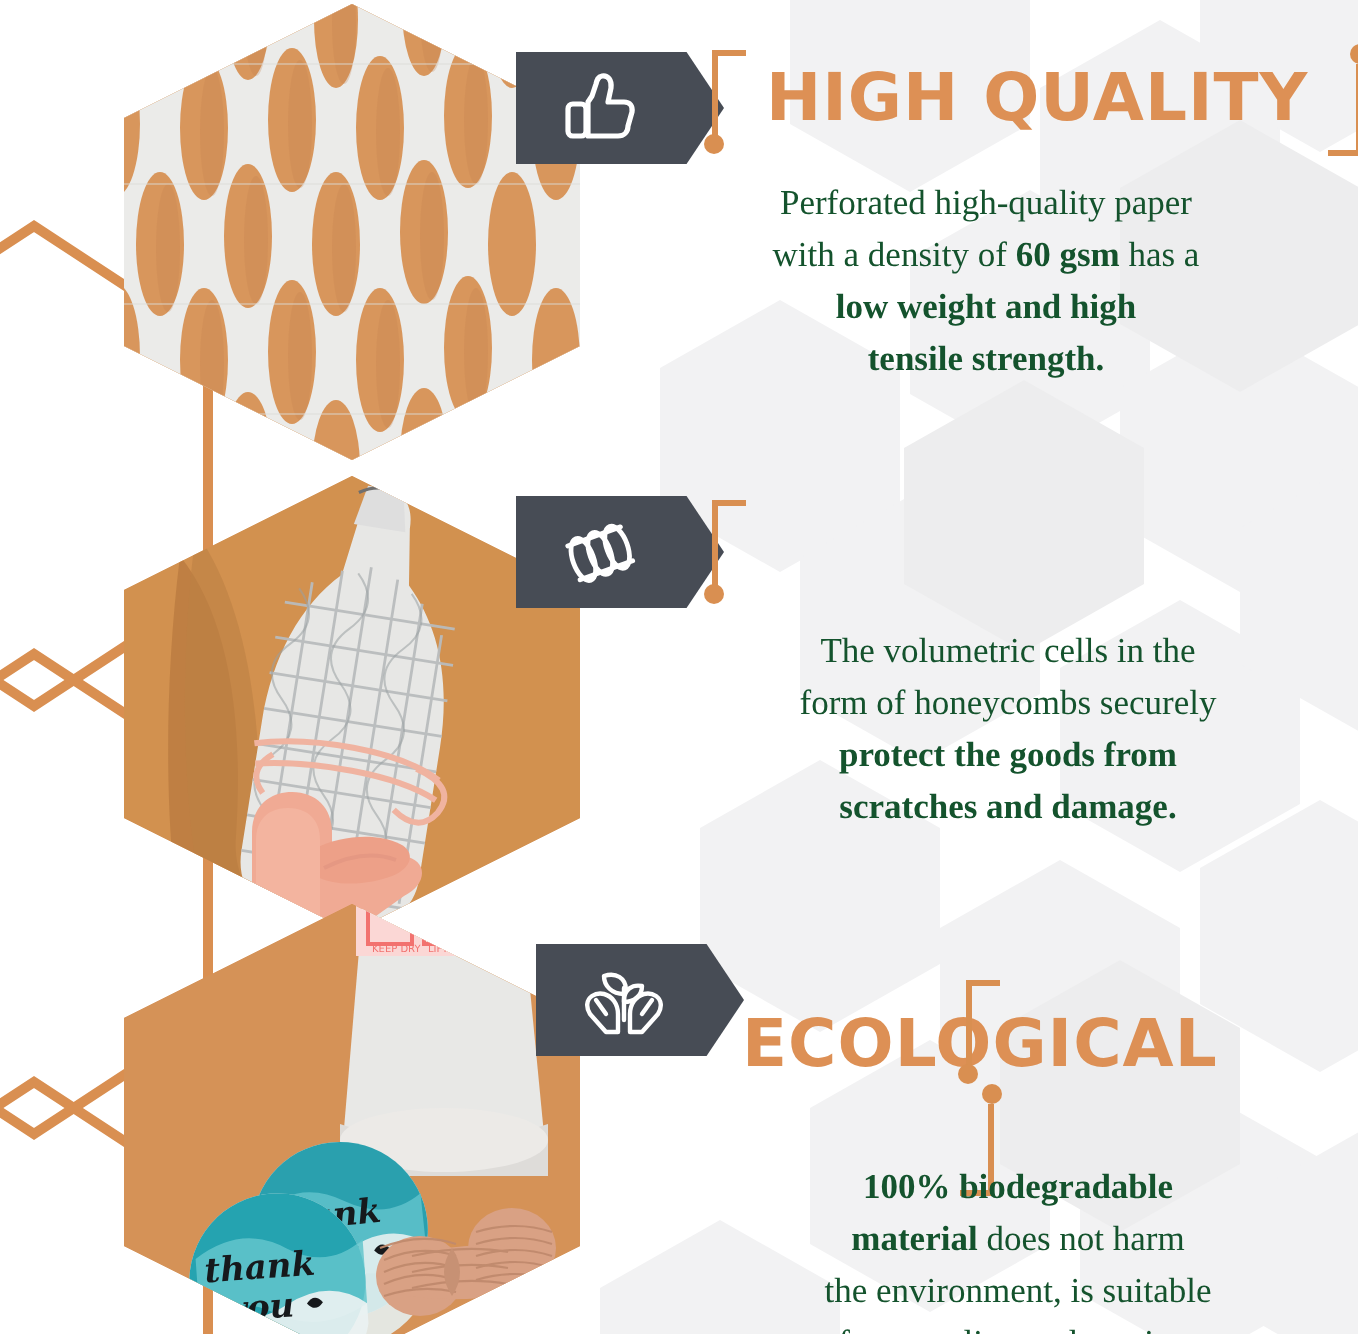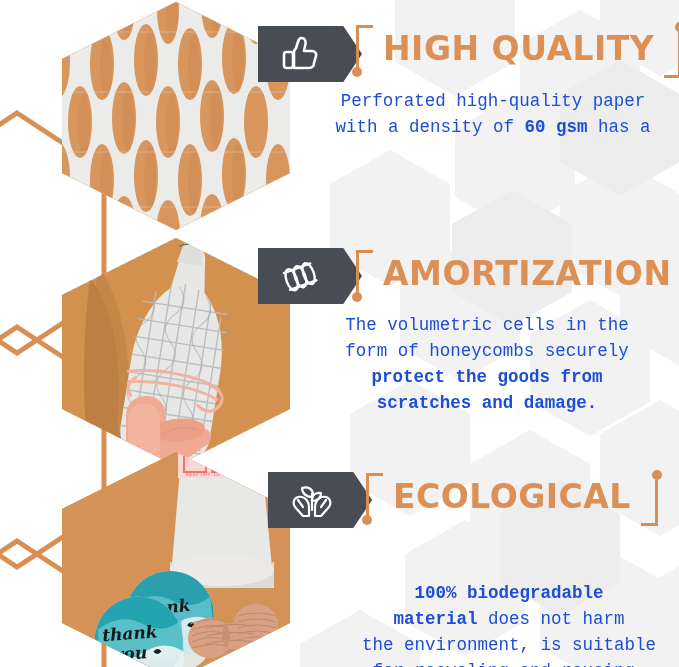--- a/index.html
+++ b/index.html
@@ -59,25 +59,25 @@
     font-weight:bold;
     font-size:33px;
     letter-spacing:.5px;
     white-space:nowrap;
     padding:0 9px;
     line-height:1;
     font-family:"DejaVu Sans","Liberation Sans",sans-serif;
   }
   .body-text{
     position:absolute;
-    color:#1d4ed8;
+    color:#14532d;
     font-size:17.5px;
     line-height:26px;
     text-align:center;
-    font-family:Liberation Mono, monospace;
+    font-family:Liberation Serif, serif;
   }
   .body-text b{font-weight:bold;}
 
   
   .outline-hex{position:absolute;z-index:1;}
 </style>
 </head>
 <body>
 
 <div class="stage">
@@ -344,20 +344,21 @@
         <span class="heading">HIGH QUALITY</span>
         <span class="brk right">
           <i class="dot"></i>
             <i class="v"></i>
             <i class="h"></i>
         </span>
       </div>
 
       <div class="body-text" style="left:320px;top:88px;width:346px;">
         Perforated high-quality paper<br>with a density of <b>60 gsm</b> has a<br>
+        <b>low weight and high<br>tensile strength.</b>
       </div>
     </div>
 
     <div class="section">
       <div class="badge" style="left:258px;top:248px;width:104px;">
         <svg width="44" height="36" viewBox="0 0 44 36">
           <g fill="none" stroke="#ffffff" stroke-width="2.4" stroke-linecap="round" transform="rotate(-20 22 18)">
             <ellipse cx="11" cy="18" rx="5.2" ry="11"></ellipse>
             <ellipse cx="20" cy="18" rx="5.2" ry="11"></ellipse>
             <ellipse cx="29" cy="18" rx="5.2" ry="11"></ellipse>
@@ -365,25 +366,24 @@
           </g>
         </svg>
       </div>
 
       <div class="headwrap" style="left:352px;top:243px;">
         <span class="brk left">
           <i class="h"></i>
             <i class="v"></i>
             <i class="dot"></i>
         </span>
-        <span class="heading">AMORTIZATION</span>
-
-      </div>
-
-      <div class="body-text" style="left:323px;top:312px;width:328px;">
+
+      </div>
+
+      <div class="body-text" style="left:340px;top:312px;width:328px;">
         The volumetric cells in the<br>form of honeycombs securely<br>
         <b>protect the goods from<br>scratches and damage.</b>
       </div>
     </div>
 
     <div class="section">
       <div class="badge" style="left:268px;top:472px;width:104px;">
         <svg width="44" height="40" viewBox="0 0 44 40">
           <g fill="none" stroke="#ffffff" stroke-width="2.2" stroke-linecap="round" stroke-linejoin="round">
 
@@ -397,21 +397,21 @@
 
             <path d="M22,30 L22,14"></path>
 
             <path d="M22,17 C16,17 12,13 12,8 C18,6 23,9 23,15 Z"></path>
 
             <path d="M22,21 C27,21 31,18 31,13 C26,12 22,15 22,20 Z"></path>
           </g>
         </svg>
       </div>
 
-      <div class="headwrap" style="left:362px;top:466px;">
+      <div class="headwrap" style="left:362px;top:483px;flex-direction:column;">
         <span class="brk left">
           <i class="h"></i>
             <i class="v"></i>
             <i class="dot"></i>
         </span>
         <span class="heading">ECOLOGICAL</span>
         <span class="brk right">
           <i class="dot"></i>
             <i class="v"></i>
             <i class="h"></i>

